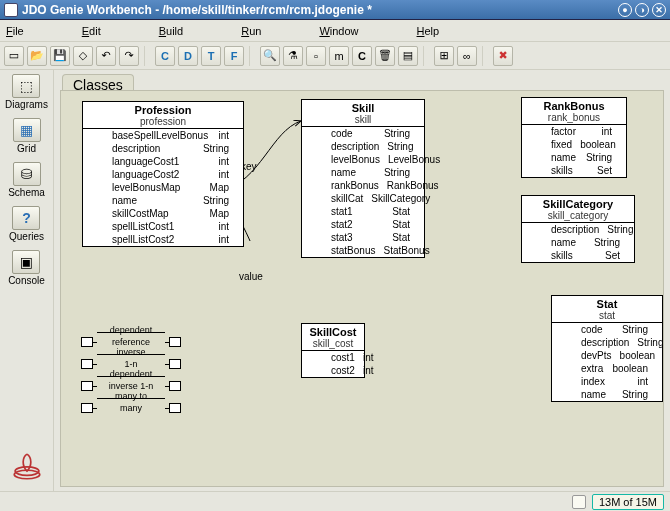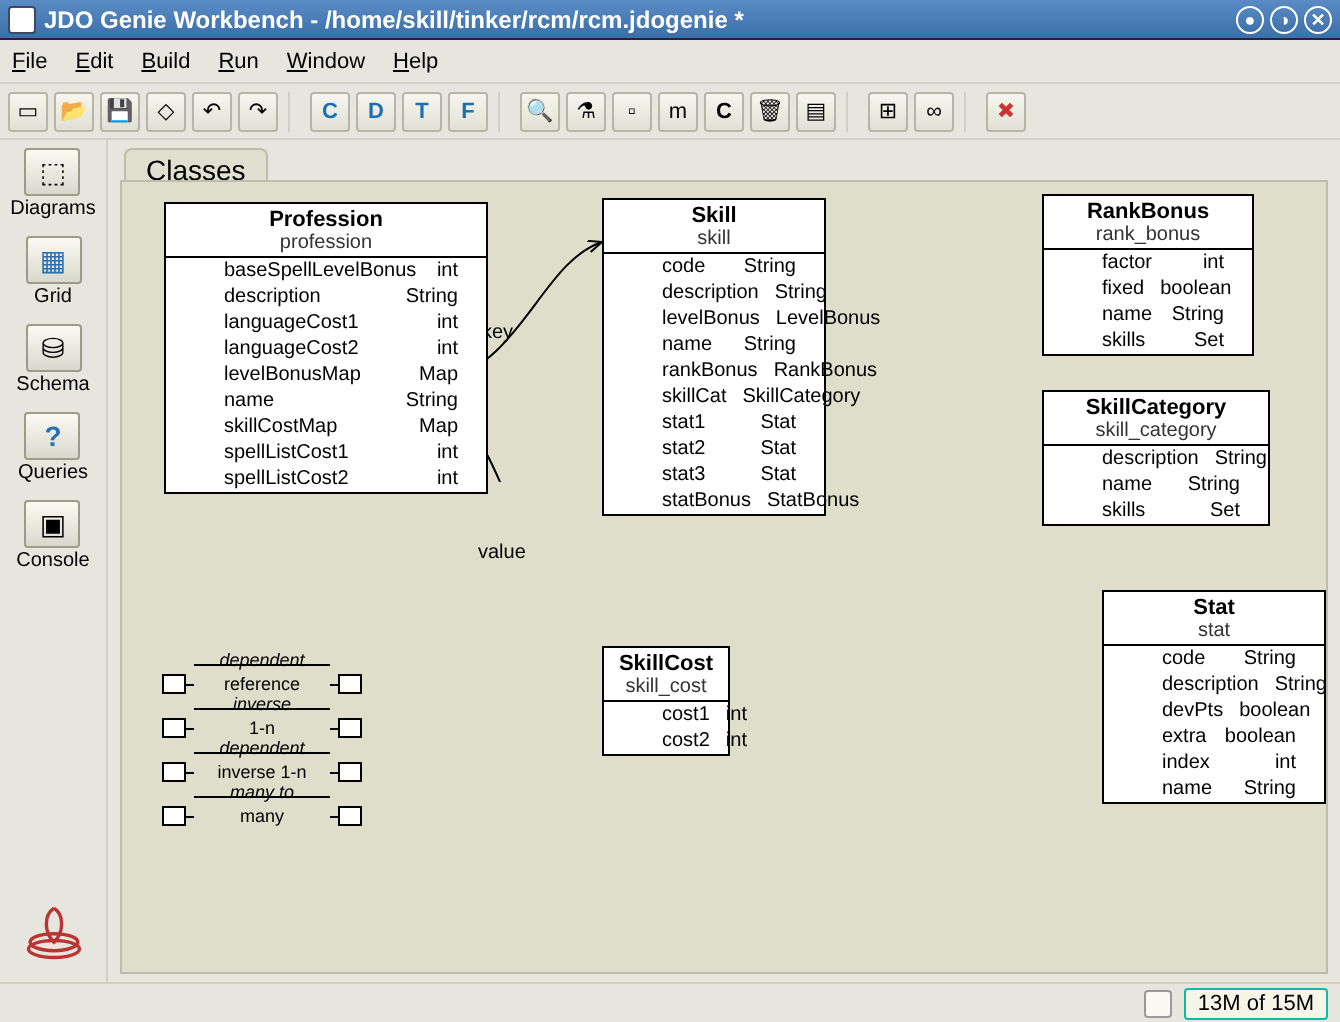--- a/index.html
+++ b/index.html
@@ -1,21 +1,21 @@
 <!DOCTYPE html>
 <html><head>
 <meta charset="utf-8">
 <style>
   * { box-sizing: border-box; margin: 0; padding: 0; }
   body { font-family: "Lucida Sans", Arial, sans-serif; font-size: 11px; background: #e0e0d8; width: 670px; height: 511px; overflow: hidden; color: #000; }
   .titlebar { background: linear-gradient(#5a8bc4,#3b6fa8); height: 20px; display: flex; align-items: center; color: #fff; font-weight: bold; padding: 0 4px; border-bottom: 1px solid #224; }
   .titlebar .ticon { width: 14px; height: 14px; background: #fff; border: 1px solid #446; margin-right: 4px; display: inline-block; border-radius: 2px; }
   .titlebar .title { flex: 1; font-size: 12px; }
   .titlebar .wctrl { width: 14px; height: 14px; border: 1px solid #fff; border-radius: 50%; margin-left: 3px; display:inline-flex; align-items:center; justify-content:center; font-size:9px; color:#fff; }
-  .menubar { background: #e6e6de; height: 22px; display: flex; align-items: center; padding: 0 6px; border-bottom: 1px solid #cfcfc3; }
+  .menubar { background: #e6e6de; height: 22px; display: flex; align-items: center; padding: 0 6px; border-bottom: 1px solid #cfcfc3; gap: 44px; }
   .menubar div { margin-right: 14px; cursor: default; }
   .menubar div u { text-decoration: underline; }
   .toolbar { background: #e6e6de; height: 28px; display: flex; align-items: center; padding: 0 4px; border-bottom: 1px solid #cfcfc3; gap: 3px; }
   .tbtn { width: 20px; height: 20px; border: 1px solid #b5b5a8; background: linear-gradient(#f6f6ee,#e0e0d6); border-radius: 2px; display:inline-flex; align-items:center; justify-content:center; font-size:11px; cursor:pointer; }
   .tsep { width: 6px; height: 20px; border-left: 1px solid #cfcfc3; margin: 0 2px; }
   .main { display: flex; height: 421px; }
   .sidebar { width: 54px; background: #e6e6de; border-right: 1px solid #cfcfc3; display: flex; flex-direction: column; align-items: center; padding-top: 4px; gap: 8px; }
   .sideitem { display:flex; flex-direction:column; align-items:center; cursor:pointer; font-size:10px; }
   .sideicon { width: 28px; height: 24px; border: 1px solid #9b9b8a; background: linear-gradient(#fafaf2,#d8d8cc); border-radius: 2px; display:flex; align-items:center; justify-content:center; font-size:14px; margin-bottom:1px; }
   .logo { width: 34px; height: 34px; margin-top:auto; margin-bottom:8px; }
@@ -25,21 +25,21 @@
   .entity { position: absolute; background: #fff; border: 1px solid #000; font-size: 10px; }
   .entity .ehead { text-align: center; padding: 2px 4px 1px; border-bottom: 1px solid #000; }
   .entity .ename { font-weight: bold; font-size: 11px; }
   .entity .etable { font-size: 10px; color:#333; }
   .entity .erow { display:flex; justify-content:space-between; padding: 0 14px; line-height: 13px; white-space: nowrap; margin-left: 15px; }
   .entity .erow span:last-child { text-align:left; padding-left:8px; }
   .legend { position:absolute; left:20px; top:240px; font-size:9px; }
   .legrow { display:flex; align-items:center; height:22px; }
   .legbox { width:12px; height:10px; border:1px solid #000; background:#fff; }
   .legline { flex:0 0 68px; border-top:1px solid #000; position:relative; text-align:center; font-size:9px; display:flex; flex-direction:column; justify-content:center; }
-  .legline .top { position:relative; top:-8px;font-style:italic; }
+  .legline .top { position:relative; top:-8px; }
   .legline .bot { position:relative; top:-6px; }
   svg.wires { position:absolute; inset:0; pointer-events:none; }
   .edgelabel { position:absolute; font-size:10px; color:#000; }
   .statusbar { height: 20px; background: #e6e6de; border-top: 1px solid #cfcfc3; display:flex; align-items:center; justify-content:flex-end; padding: 0 6px; gap:6px; font-size:11px; }
   .stbox { border:1px solid #14b8a6; background:#f5f5e8; padding:1px 6px; border-radius:2px; }
   .sticon { width:14px; height:14px; border:1px solid #999; border-radius:2px; background:#fafaf2; display:inline-block; }
 </style>
 </head>
 <body>
 
@@ -178,21 +178,21 @@
               <span>spellListCost1</span>
               <span>int</span>
             </div>
             <div class="erow">
               <span>spellListCost2</span>
               <span>int</span>
             </div>
           </div>
       </div>
 
-      <div class="entity" style="left:240px; top:8px; width:112px">
+      <div class="entity" style="left:240px; top:8px; width:124px">
         <div class="ehead">
             <div class="ename">Skill</div>
             <div class="etable">skill</div>
           </div>
         <div id="rows-skill">
             <div class="erow">
               <span>code</span>
               <span>String</span>
             </div>
             <div class="erow">

